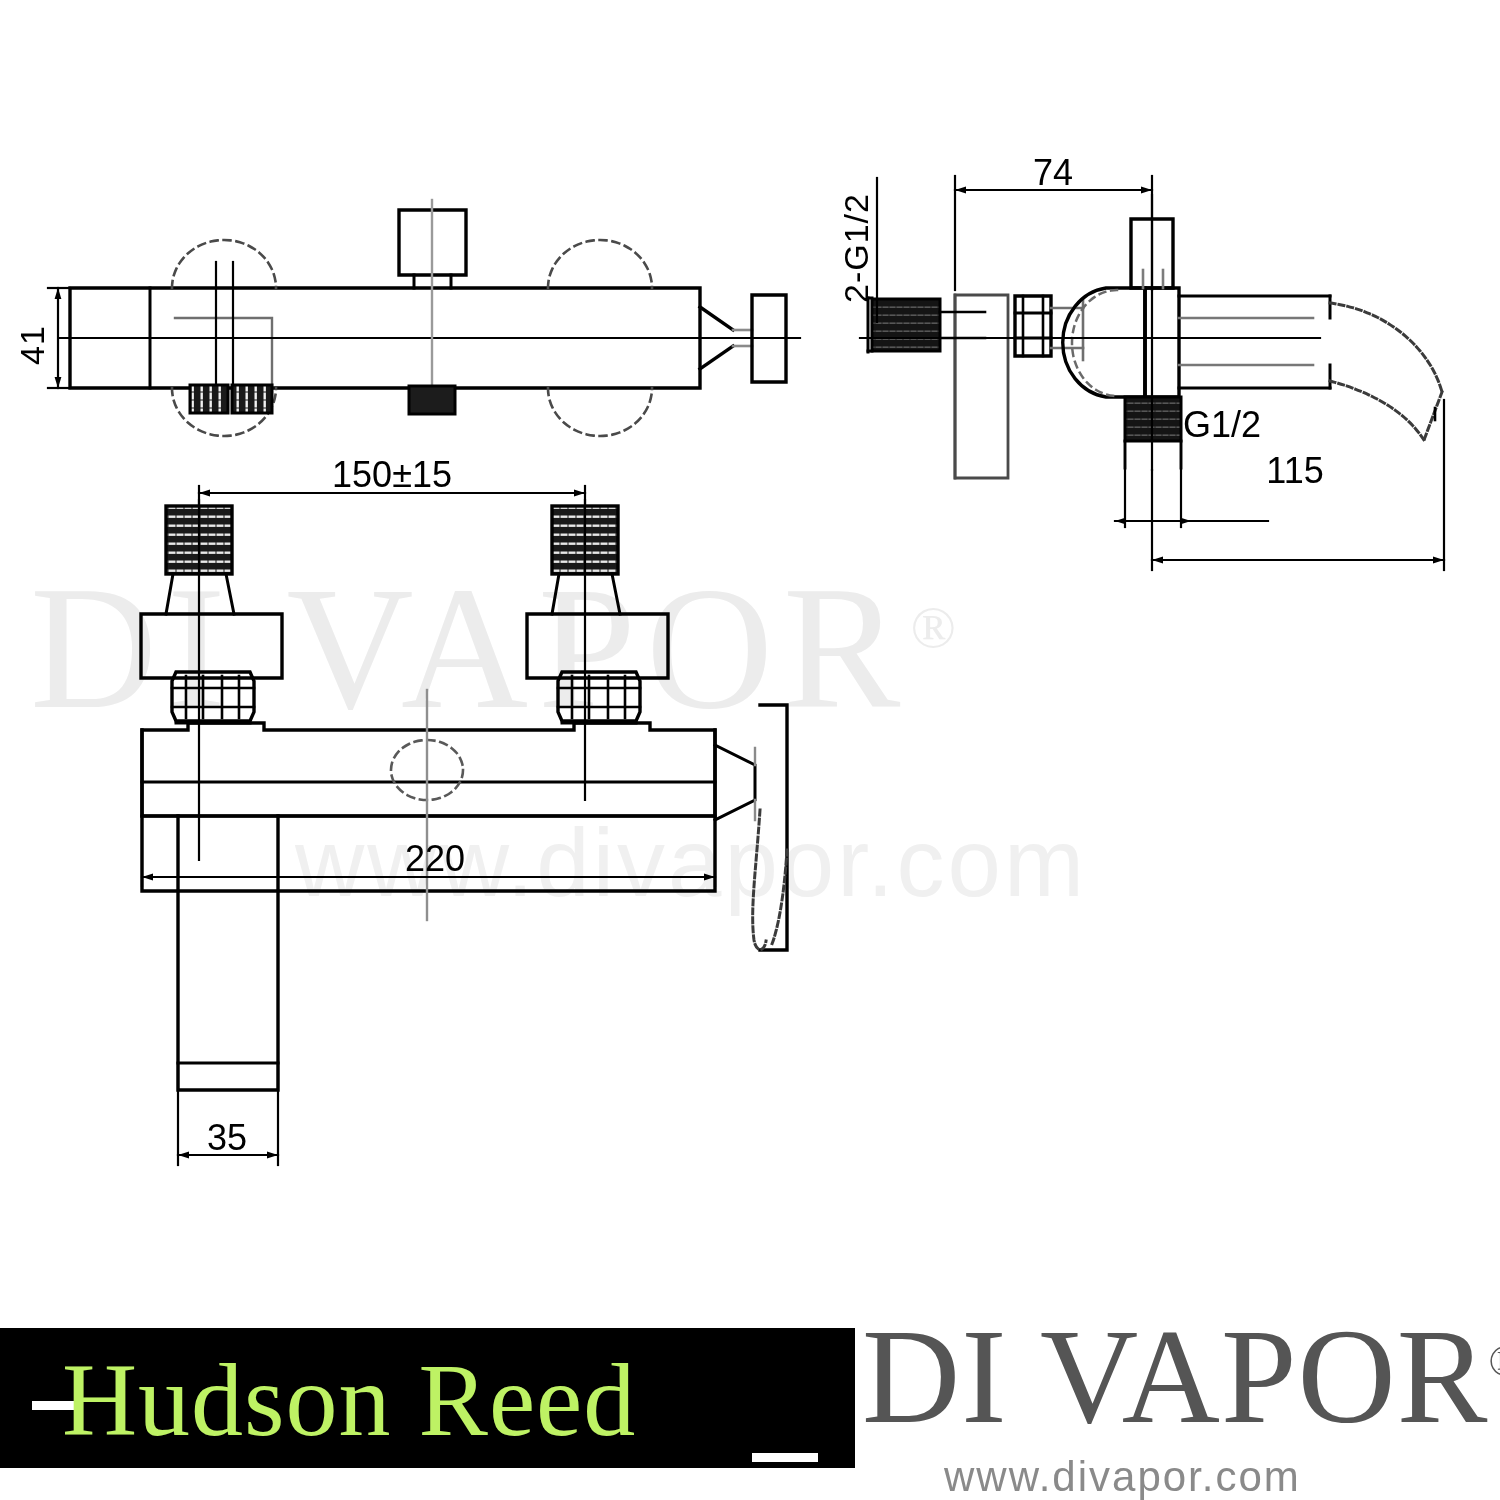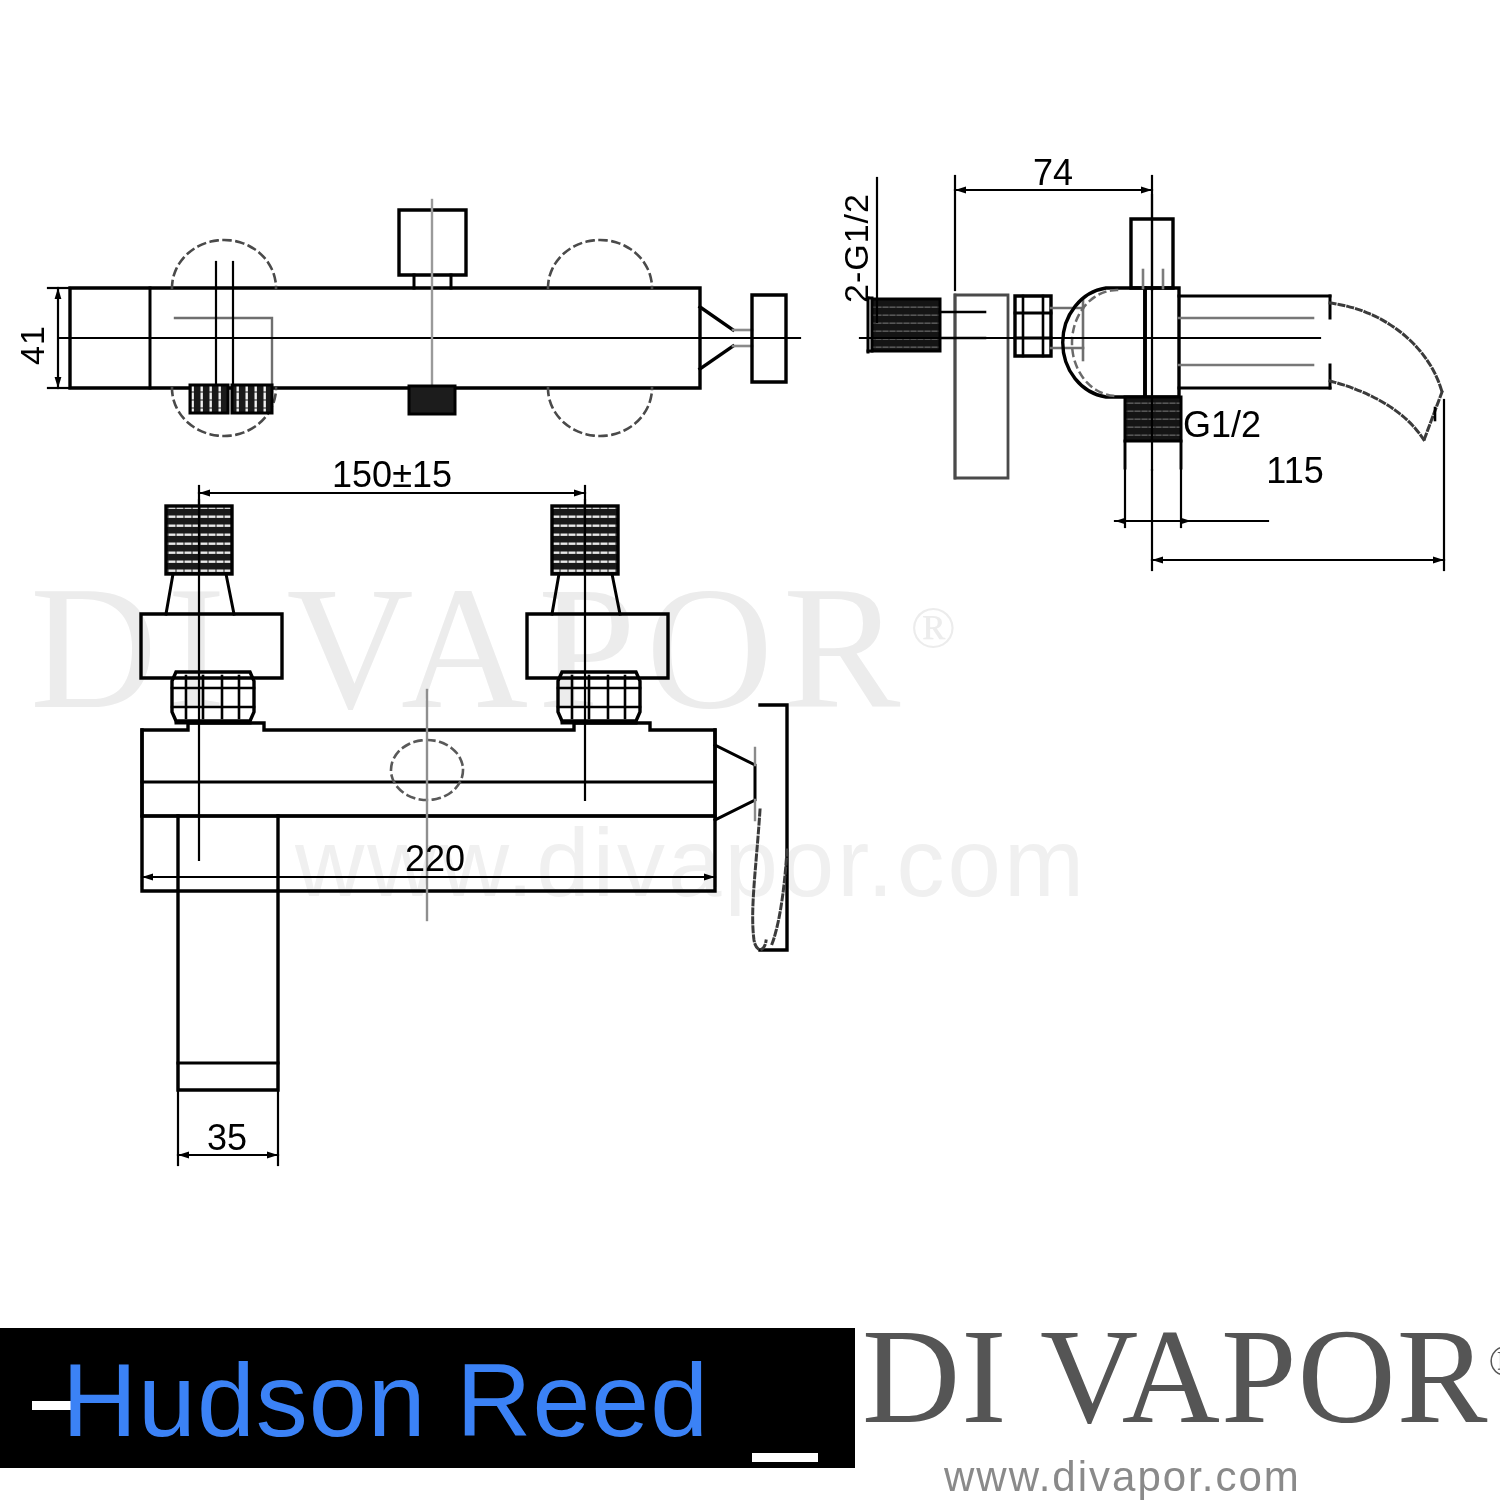--- a/index.html
+++ b/index.html
@@ -78,22 +78,22 @@
     top: 28px;
     width: 855px;
     height: 140px;
     background: #000000;
     overflow: hidden;
   }
   #hr-text {
     position: absolute;
     left: 62px;
     top: 10px;
-    color: #3b82f6;
-    font-family: Liberation Sans, sans-serif;
+    color: #bef264;
+    font-family: Liberation Serif, serif;
     font-size: 104px;
     letter-spacing: 1px;
     white-space: nowrap;
     line-height: 1.2;
   }
   #hr-bar-left {
     position: absolute;
     left: 32px;
     top: 73px;
     width: 48px;

